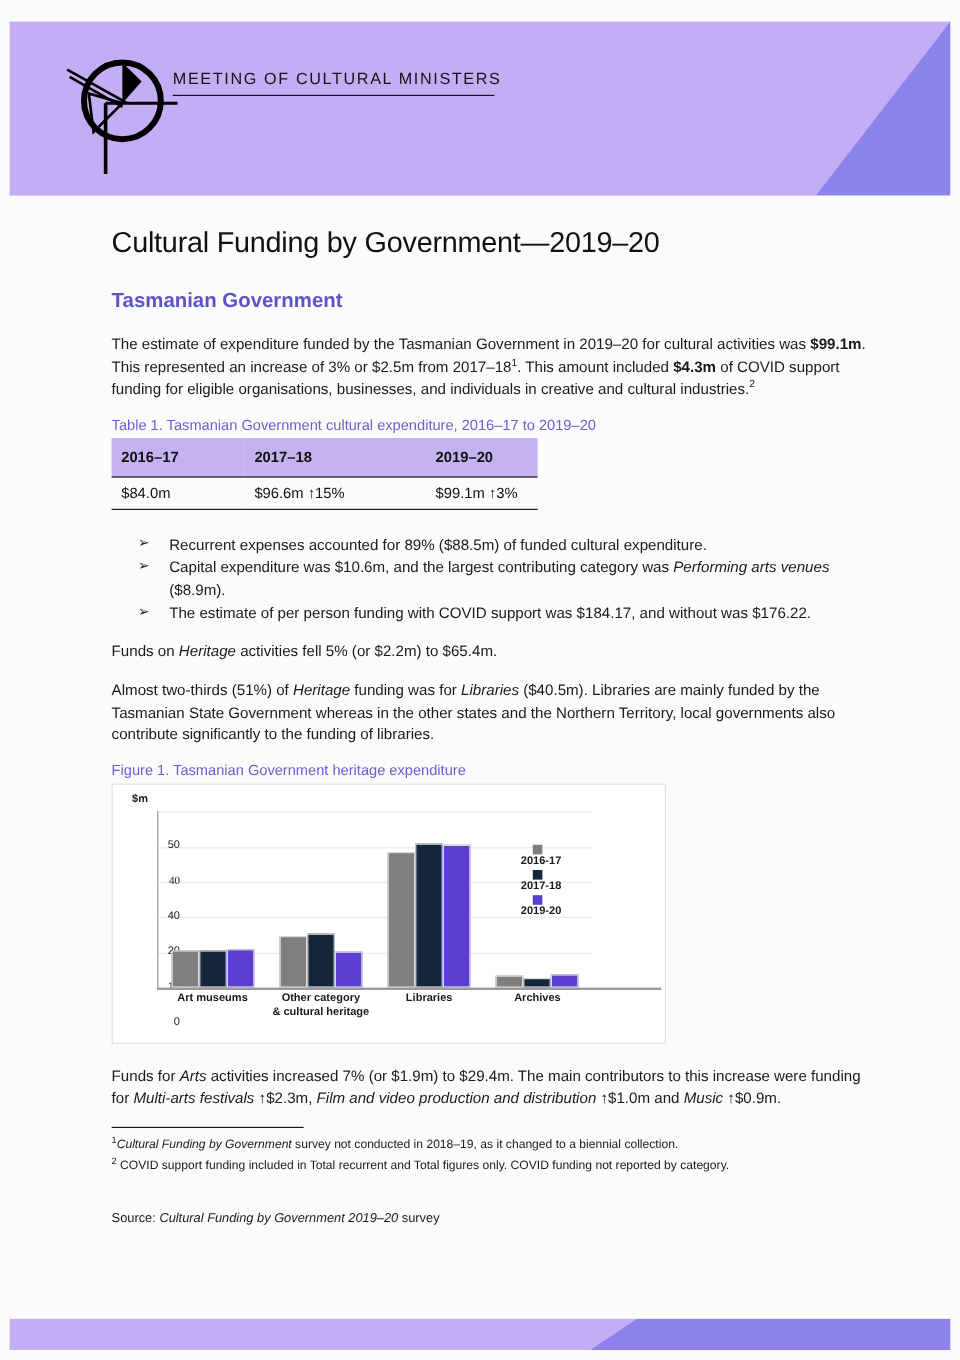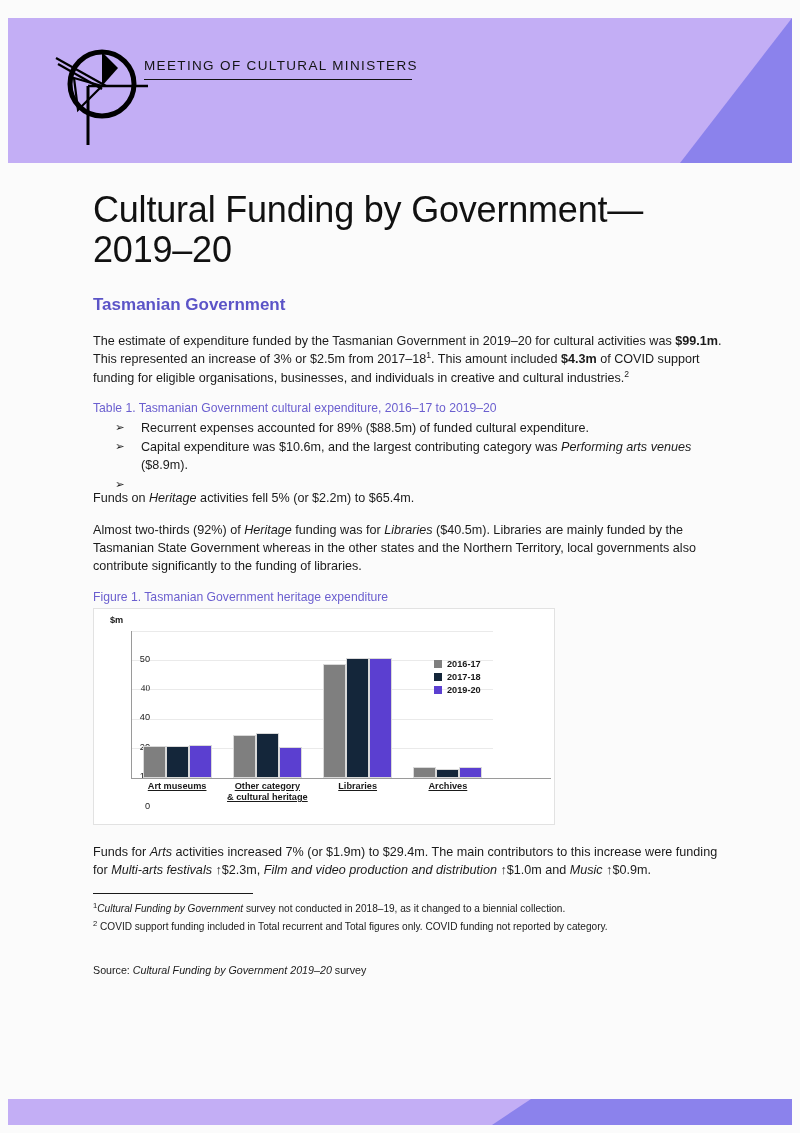--- a/index.html
+++ b/index.html
@@ -48,21 +48,21 @@
     font-size:12.5px;letter-spacing:1.25px;color:#141414;
     padding-left:8px;
   }
 
   
   .content{
     position:absolute;left:93px;top:190px;width:640px;
     color:#1a1a1a;
   }
   h1.doc-title{
-    font-size:36px;font-weight:400;color:#111;
+    font-size:24px;font-weight:400;color:#111;
     margin:0 0 24px 0;letter-spacing:-0.2px;line-height:1.12;
   }
   h2.doc-sub{
     font-size:17px;font-weight:600;color:#5b54c7;
     margin:0 0 18px 0;line-height:1.15;
   }
   p.body{
     font-size:12.6px;line-height:1.45;margin:0 0 14px 0;color:#1a1a1a;
   }
   .b{font-weight:700;}
@@ -123,30 +123,30 @@
   .groups{
     position:absolute;left:38px;top:22px;width:361px;height:147px;
     display:flex;align-items:flex-end;
   }
   .group{
     flex:1;height:100%;display:flex;align-items:flex-end;
     justify-content:center;gap:0px;
   }
   .bar{width:23px;border:0.8px solid #d9d9d9;box-sizing:border-box;}
   .xlabels{
-    position:absolute;left:38px;top:172px;width:361px;display:flex;text-decoration:underline;
+    position:absolute;left:38px;top:172px;width:361px;display:flex;
   }
   .xlabel{
     flex:1;text-align:center;font-size:9.2px;font-weight:700;color:#1a1a1a;
     line-height:1.25;
   }
   .legend{
     position:absolute;left:340px;top:50px;
   }
-  .lg-row{display:flex;align-items:center;margin-bottom:3px;}
+  .lg-row{display:flex;align-items:center;margin-bottom:3px;flex-direction:column;}
   .lg-sw{width:8px;height:8px;margin-right:5px;}
   .lg-tx{font-size:9.2px;font-weight:700;color:#1a1a1a;}
 
   
   .fn-rule{width:160px;height:1.2px;background:#1a1a1a;margin:10px 0 7px 0;}
   p.fn{font-size:10.1px;line-height:1.5;margin:0 0 2px 0;color:#1a1a1a;}
   p.fn sup{font-size:7.6px;}
   p.src{font-size:10.7px;margin:30px 0 0 0;color:#1a1a1a;}
 
   
@@ -188,36 +188,52 @@
   </div>
 
   <div class="content">
 
     <h1 class="doc-title">Cultural Funding by Government—2019–20</h1>
     <h2 class="doc-sub">Tasmanian Government</h2>
 
     <p class="body"><span>The estimate of expenditure funded by the Tasmanian Government in 2019–20 for cultural activities was </span><span class="b">$99.1m</span><span>. This represented an increase of 3% or $2.5m from 2017–18</span><sup>1</sup><span>. This amount included </span><span class="b">$4.3m</span><span> of COVID support funding for eligible organisations, businesses, and individuals in creative and cultural industries.</span><sup>2</sup></p>
 
     <div class="cap">Table 1. Tasmanian Government cultural expenditure, 2016–17 to 2019–20</div>
+    <table class="t1">
+      <thead>
+        <tr>
+          <th style="width:95px">2016–17</th>
+          <th style="width:135px">2017–18</th>
+          <th>2019–20</th>
+        </tr>
+      </thead>
+      <tbody>
+        <tr class="data">
+          <td>$84.0m</td>
+          <td>$96.6m ↑15%</td>
+          <td>$99.1m ↑3%</td>
+        </tr>
+      </tbody>
+    </table>
 
     <ul class="arrows">
       <li>
         <span class="mk">➢</span><span>Recurrent expenses accounted for 89% ($88.5m) of funded cultural expenditure.</span>
       </li>
       <li>
         <span class="mk">➢</span><span>Capital expenditure was $10.6m, and the largest contributing category was </span><span class="i">Performing arts venues</span><span> ($8.9m).</span>
       </li>
       <li>
-        <span class="mk">➢</span>
+        <span class="mk">➢</span><span>The estimate of per person funding with COVID support was $184.17, and without was $176.22.</span>
       </li>
     </ul>
 
     <p class="body"><span>Funds on </span><span class="i">Heritage</span><span> activities fell 5% (or $2.2m) to $65.4m.</span></p>
 
-    <p class="body"><span>Almost two-thirds (92%) of </span><span class="i">Heritage</span><span> funding was for </span><span class="i">Libraries</span><span> ($40.5m). Libraries are mainly funded by the Tasmanian State Government whereas in the other states and the Northern Territory, local governments also contribute significantly to the funding of libraries.</span></p>
+    <p class="body"><span>Almost two-thirds (51%) of </span><span class="i">Heritage</span><span> funding was for </span><span class="i">Libraries</span><span> ($40.5m). Libraries are mainly funded by the Tasmanian State Government whereas in the other states and the Northern Territory, local governments also contribute significantly to the funding of libraries.</span></p>
 
     <div class="cap">Figure 1. Tasmanian Government heritage expenditure</div>
     <div class="figure-box">
       <div class="yunit">$m</div>
       <div id="ygrid">
           <div class="grid-line" style="top: 139.6px; left: 37px; width: 362px;"></div>
           <div class="grid-line" style="top: 110.2px; left: 37px; width: 362px;"></div>
           <div class="grid-line" style="top: 80.8px; left: 37px; width: 362px;"></div>
           <div class="grid-line" style="top: 51.4px; left: 37px; width: 362px;"></div>
           <div class="grid-line" style="top: 22px; left: 37px; width: 362px;"></div>

